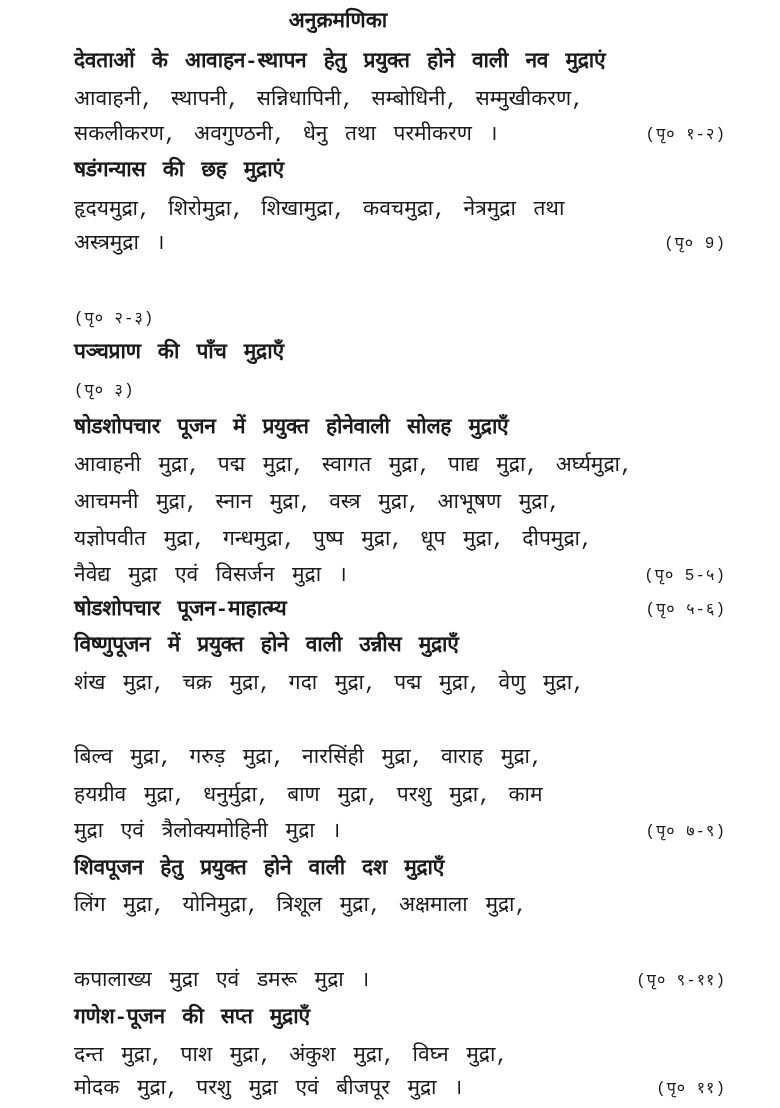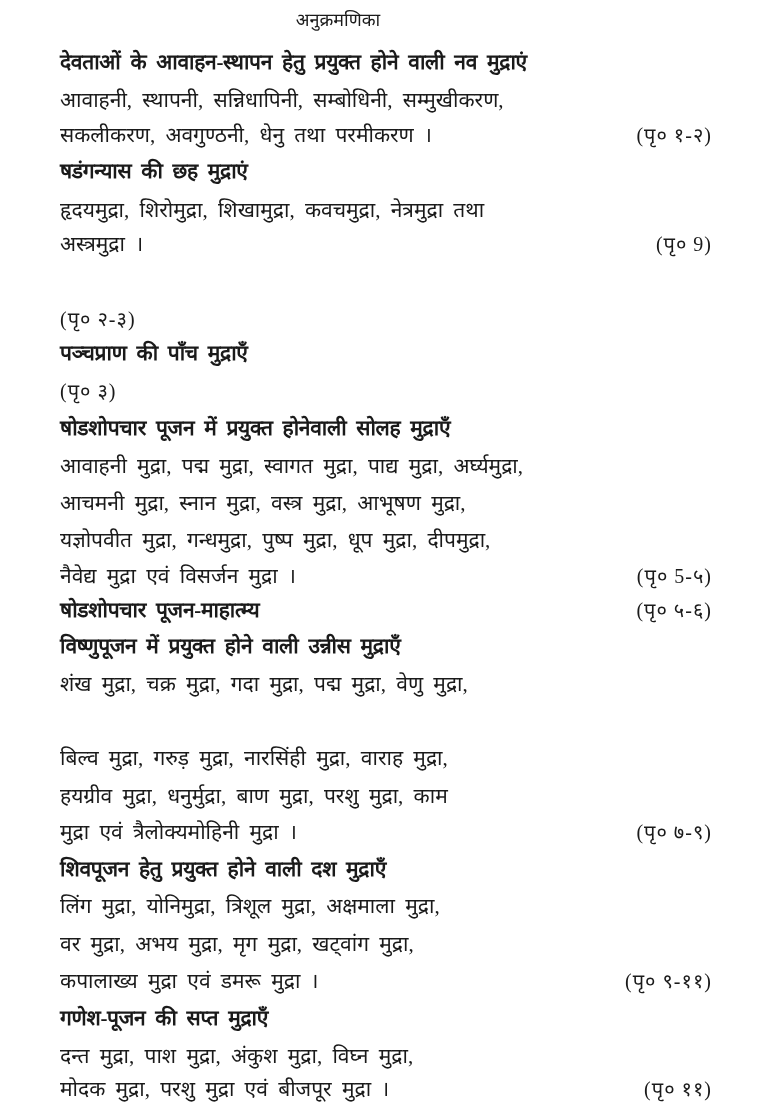--- a/index.html
+++ b/index.html
@@ -1,28 +1,28 @@
 <!DOCTYPE html>
 <html><head>
 <meta charset="utf-8">
 <style>
   html, body { margin: 0; padding: 0; background: #ffffff; }
   body { width: 780px; height: 1108px; overflow: hidden; position: relative; color: #1a1a1a; }
   .page { position: absolute; left: 0; top: 0; width: 780px; height: 1108px; }
   .line {
-    position: absolute; left: 60px; width: 652px; height: 36px;
-    font-family: Liberation Serif, serif; font-size: 21px; line-height: 36px;
+    position: absolute; left: 74px; width: 652px; height: 36px;
+    font-family: Liberation Mono, monospace; font-size: 21px; line-height: 36px;
     white-space: nowrap; display: flex; justify-content: space-between; align-items: center;
   }
   .line.heading { font-weight: bold; font-size: 21px; letter-spacing: -0.3px; }
   .line .txt { word-spacing: 5px; }
-  .line .ref { font-size: 20px; letter-spacing: 1px; }
+  .line .ref { font-size: 16px; letter-spacing: 1px; }
   .title {
     position: absolute; left: 0; width: 676px; top: 0; height: 40px; text-align: center;
-    font-family: "DejaVu Sans", sans-serif; font-size: 18px; font-weight: normal; line-height: 40px;
+    font-family: "DejaVu Sans", sans-serif; font-size: 21px; font-weight: bold; line-height: 40px;
   }
 </style>
 </head>
 <body>
 
 <div class="page">
   <div class="title">अनुक्रमणिका</div>
 
   <div class="line heading" style="top:44px">
       <span class="txt">देवताओं के आवाहन-स्थापन हेतु प्रयुक्त होने वाली नव मुद्राएं</span>
@@ -95,23 +95,20 @@
       <span class="txt">मुद्रा एवं त्रैलोक्यमोहिनी मुद्रा ।</span>
       <span class="ref">(पृ० ७-९)</span>
     </div>
 
   <div class="line heading" style="top:851px">
       <span class="txt">शिवपूजन हेतु प्रयुक्त होने वाली दश मुद्राएँ</span>
     </div>
   <div class="line" style="top:888px">
       <span class="txt">लिंग मुद्रा, योनिमुद्रा, त्रिशूल मुद्रा, अक्षमाला मुद्रा,</span>
     </div>
-  <div class="line" style="top:926px">
-      <span class="txt">वर मुद्रा, अभय मुद्रा, मृग मुद्रा, खट्वांग मुद्रा,</span>
-    </div>
   <div class="line" style="top:963px">
       <span class="txt">कपालाख्य मुद्रा एवं डमरू मुद्रा ।</span>
       <span class="ref">(पृ० ९-११)</span>
     </div>
 
   <div class="line heading" style="top:1000px">
       <span class="txt">गणेश-पूजन की सप्त मुद्राएँ</span>
     </div>
   <div class="line" style="top:1038px">
       <span class="txt">दन्त मुद्रा, पाश मुद्रा, अंकुश मुद्रा, विघ्न मुद्रा,</span>

